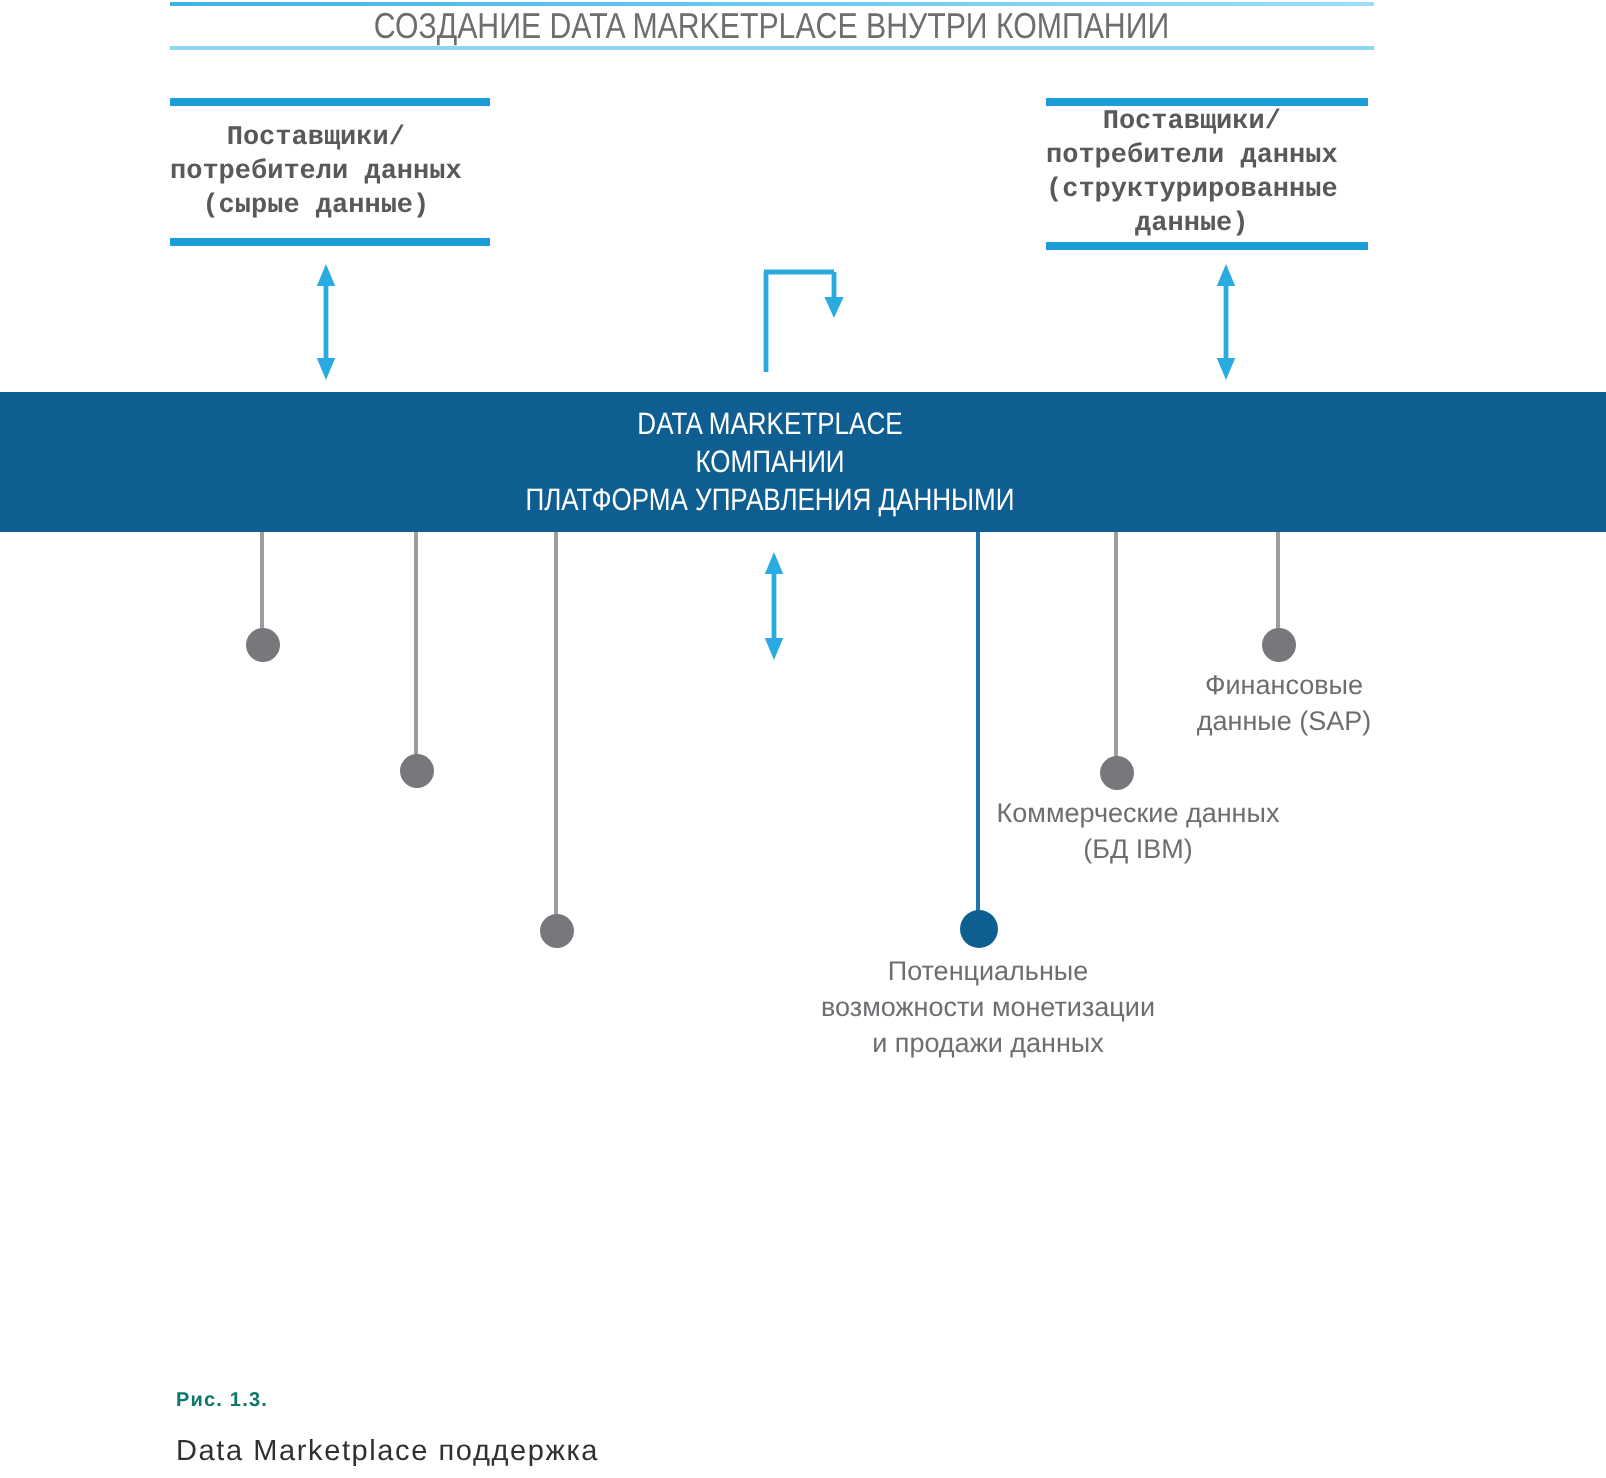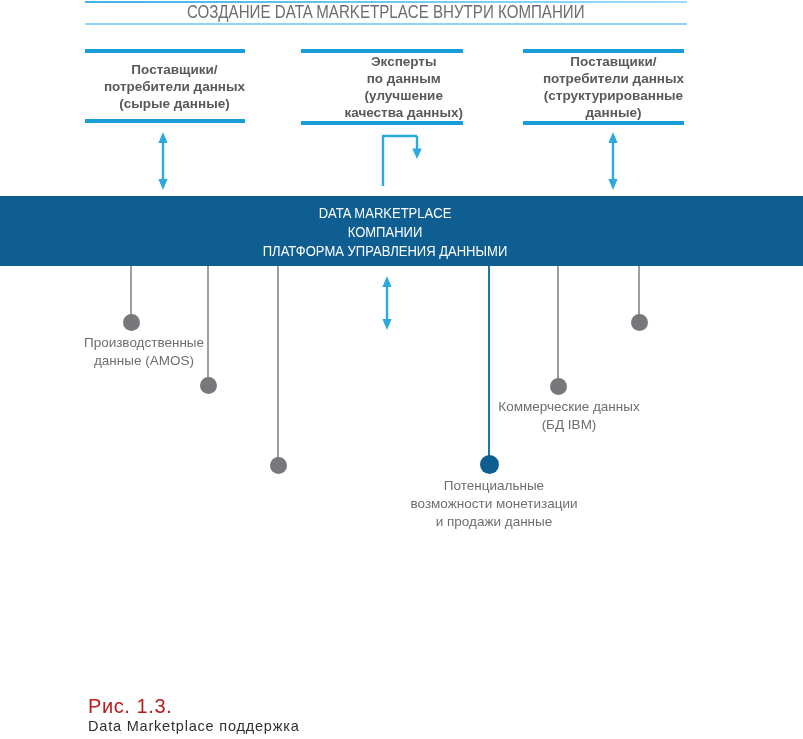--- a/index.html
+++ b/index.html
@@ -4,68 +4,62 @@
 <style>
   html,body{margin:0;padding:0;background:#ffffff;}
   body{font-family:"Liberation Sans","DejaVu Sans",sans-serif;}
   .canvas{position:relative;width:803px;height:739px;background:#fff;overflow:hidden;}
 
   .rule{position:absolute;height:2px;}
   .rule-top{left:85px;top:1px;width:602px;background:linear-gradient(to right,#3fb3e6,#9eddf7);}
   .rule-bottom{left:85px;top:23px;width:602px;background:#8fd5f4;}
 
   .fig-title{position:absolute;left:85px;top:3px;width:602px;height:20px;
-    display:flex;align-items:flex-end;justify-content:center;
+    display:flex;align-items:center;justify-content:center;
     color:#6d6e71;font-size:18px;white-space:nowrap;}
   .cond{display:inline-block;transform:scaleX(0.84);transform-origin:50% 50%;}
 
   .tbox{position:absolute;border-top:4px solid var(--accent_blue);border-bottom:4px solid var(--accent_blue);
-    display:flex;align-items:center;justify-content:flex-end;text-align:center;}
+    display:flex;align-items:center;justify-content:flex-start;text-align:center;font-family:Liberation Mono, monospace;}
   .tbox .boxtext{white-space:pre-line;font-weight:bold;color:#58595b;font-size:13.5px;line-height:17px;}
 
   .band{position:absolute;left:0;top:196px;width:803px;height:70px;background:var(--band_blue);}
   .band-text{position:absolute;left:0;top:196px;width:770px;height:70px;
     display:flex;align-items:center;justify-content:center;text-align:center;
     color:#ffffff;font-size:15.5px;line-height:19px;white-space:pre-line;}
 
   .conn-line{position:absolute;width:2px;background:var(--line_gray);}
   .conn-line.blue{background:var(--blue_line);}
   .dot{position:absolute;border-radius:50%;background:var(--dot_gray);}
   .dot.gray{width:17px;height:17px;}
   .dot.blue{width:19px;height:19px;background:var(--band_blue);}
   .src-label{position:absolute;text-align:center;color:#6d6e71;font-size:13.5px;line-height:18px;white-space:pre-line;}
 
   .arrow-svg{position:absolute;}
 
-  .caption-fig{position:absolute;left:88px;top:695px;font-weight:normal;color:#b91c1c;
-    font-size:20px;letter-spacing:0.6px;}
+  .caption-fig{position:absolute;left:88px;top:695px;font-weight:bold;color:#0f766e;
+    font-size:10px;letter-spacing:0.6px;}
   .caption-text{position:absolute;left:88px;top:718px;color:#303030;
     font-size:14.5px;letter-spacing:0.8px;}
 </style>
 </head>
 <body>
 
 <div class="canvas">
 
   <div class="rule rule-top"></div>
   <div class="fig-title">
     <span class="cond">СОЗДАНИЕ DATA MARKETPLACE ВНУТРИ КОМПАНИИ</span>
   </div>
   <div class="rule rule-bottom"></div>
 
   <div class="tbox" style="left:85px;top:49px;width:160px;height:66px">
     <span class="boxtext">Поставщики/
 потребители данных
 (сырые данные)</span>
-  </div>
-  <div class="tbox" style="left:301px;top:49px;width:162px;height:68px">
-    <span class="boxtext">Эксперты
-по данным
-(улучшение
-качества данных)</span>
   </div>
   <div class="tbox" style="left:523px;top:49px;width:161px;height:68px">
     <span class="boxtext">Поставщики/
 потребители данных
 (структурированные
 данные)</span>
   </div>
 
   <svg class="arrow-svg" style="left:155px;top:132px" width="16" height="58" viewBox="0 0 16 58">
     <line x1="8" y1="9" x2="8" y2="49" stroke="#29abe2" stroke-width="2.4"></line>
@@ -93,39 +87,39 @@
 
   <svg class="arrow-svg" style="left:379px;top:276px" width="16" height="54" viewBox="0 0 16 54">
     <line x1="8" y1="9" x2="8" y2="45" stroke="#29abe2" stroke-width="2.4"></line>
     <polygon points="8,0 3.4,11 12.6,11" fill="#29abe2"></polygon>
     <polygon points="8,54 3.4,43 12.6,43" fill="#29abe2"></polygon>
   </svg>
 
 
   <div class="conn-line" style="left:130px;top:266px;height:50px"></div>
   <div class="dot gray" style="left:122.5px;top:313.5px"></div>
-  <div class="src-label" style="left:59px;top:334px;width:170px">Производственные
-данные (AMOS)</div>
 
   <div class="conn-line" style="left:207px;top:266px;height:113px"></div>
   <div class="dot gray" style="left:199.5px;top:376.5px"></div>
 
   <div class="conn-line" style="left:277px;top:266px;height:193px"></div>
   <div class="dot gray" style="left:269.5px;top:456.5px"></div>
 
   <div class="conn-line blue" style="left:488px;top:266px;height:191px"></div>
   <div class="dot blue" style="left:479.5px;top:454.5px"></div>
   <div class="src-label" style="left:384px;top:477px;width:220px">Потенциальные
 возможности монетизации
-и продажи данные</div>
+и продажи данных</div>
 
   <div class="conn-line" style="left:557px;top:266px;height:114px"></div>
   <div class="dot gray" style="left:549.5px;top:377.5px"></div>
   <div class="src-label" style="left:479px;top:398px;width:180px">Коммерческие данных
 (БД IBM)</div>
 
   <div class="conn-line" style="left:638px;top:266px;height:50px"></div>
   <div class="dot gray" style="left:630.5px;top:313.5px"></div>
+  <div class="src-label" style="left:562px;top:334px;width:160px">Финансовые
+данные (SAP)</div>
 
   <div class="caption-fig">Рис. 1.3.</div>
   <div class="caption-text">Data Marketplace поддержка</div>
 
 </div>
 
 </body></html>

